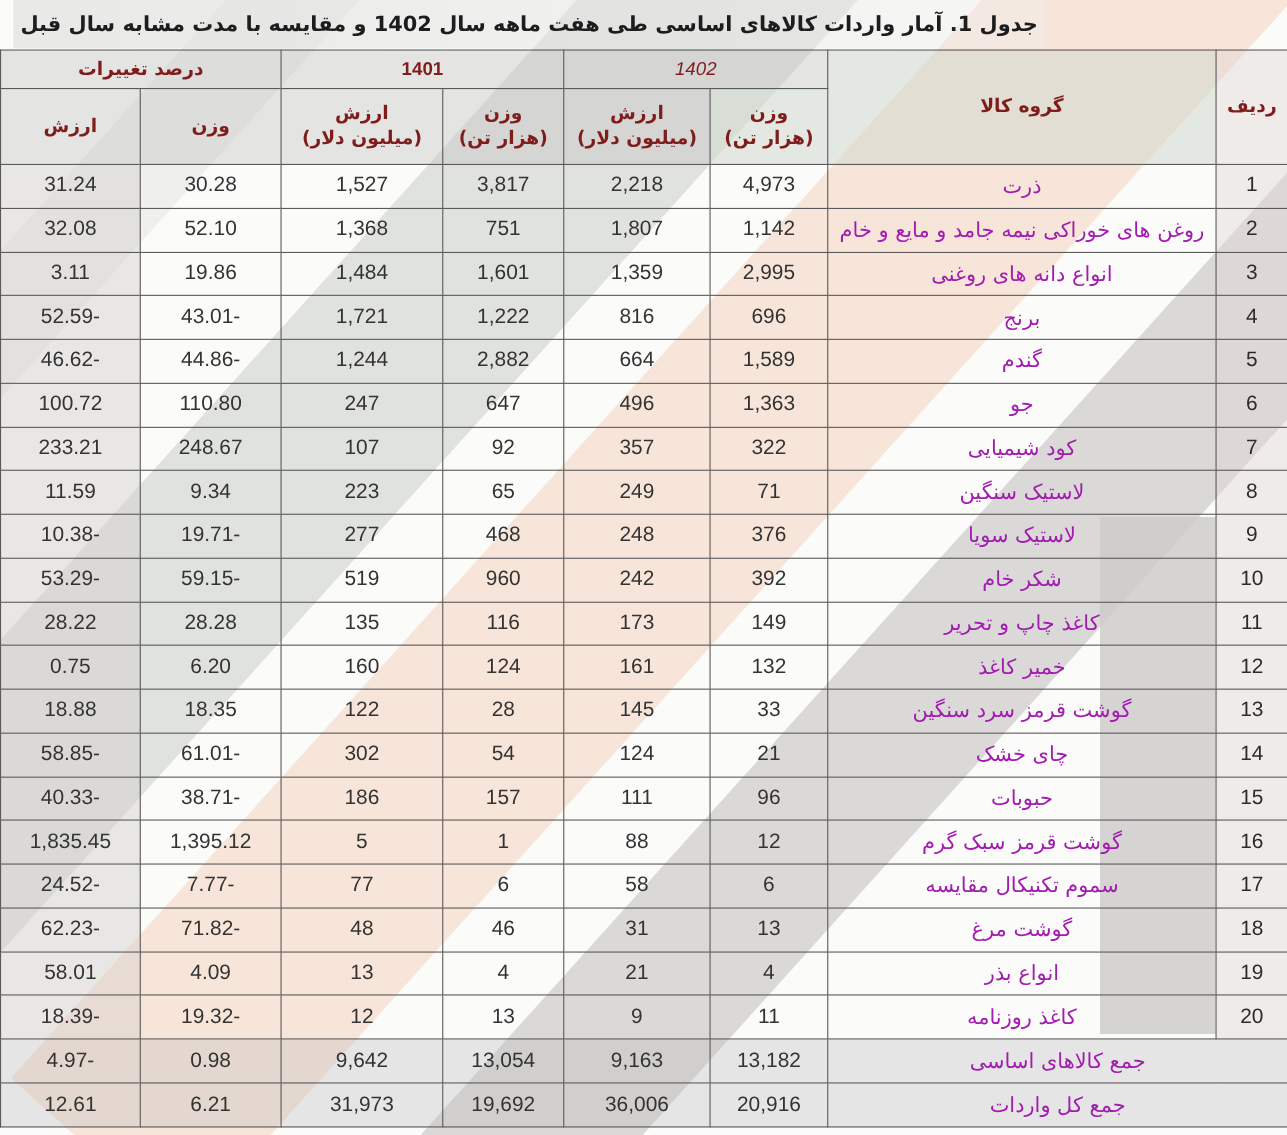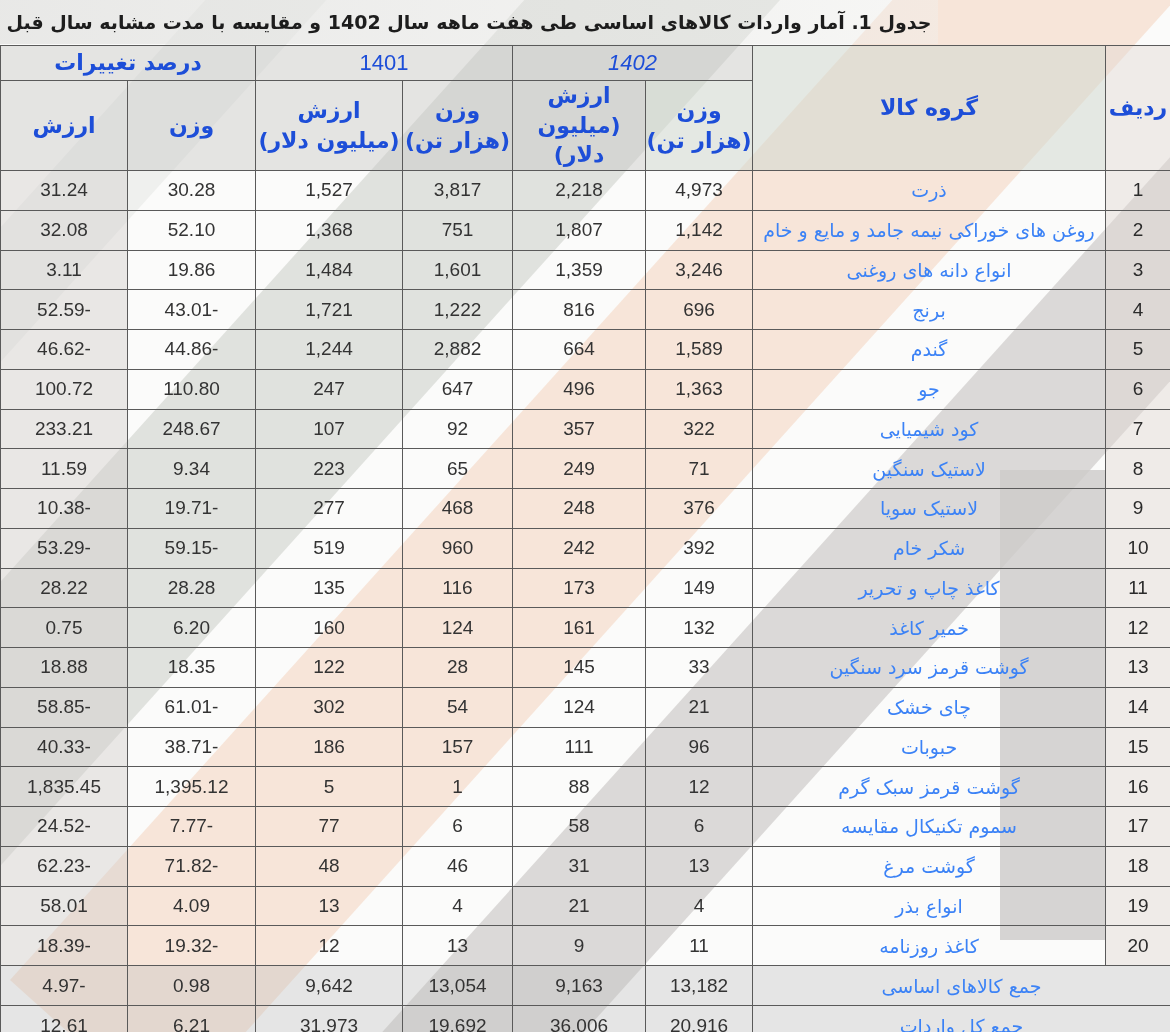--- a/index.html
+++ b/index.html
@@ -21,48 +21,48 @@
     }
     .s1 { left: -160px; top: 760px; background: rgba(215,218,212,0.75); height: 190px; }
     .s2 { left: 10px;   top: 980px; background: rgba(246,221,205,0.75); height: 210px; }
     .s3 { left: 240px;  top: 1190px; background: rgba(208,206,204,0.75); height: 150px; }
     .s4 { left: -380px; top: 650px; background: rgba(232,233,230,0.6); height: 90px; }
     .grey-block {
       position: absolute; left: 1000px; top: 470px; width: 105px; height: 470px;
       background: rgba(205,203,201,0.8);
     }
     .title {
-      position: absolute; left: 0; top: 0; width: 938px; height: 44px;
+      position: absolute; left: 12px; top: 0; width: 938px; height: 44px;
       display: flex; align-items: center; justify-content: center;
       font-weight: bold; font-size: 19px; color: #1d1d1d;
       direction: rtl; z-index: 2;
       background: linear-gradient(90deg, rgba(220,220,218,0.6), rgba(240,240,238,0.4));
     }
     table.data {
       position: absolute; left: 0; top: 45px; z-index: 2;
       width: 1170px;
       border-collapse: collapse;
       direction: rtl;
       table-layout: fixed;
     }
     table.data td, table.data th {
       border: 1.5px solid #5a5a5a;
       text-align: center;
       vertical-align: middle;
       font-size: 19px;
       font-weight: normal;
       background: transparent;
     }
-    table.data th { font-weight: bold; font-size: 22px; color: #1d4ed8; line-height: 1.35; }
+    table.data th { font-weight: bold; font-size: 17px; color: #7f1d1d; line-height: 1.35; }
     tr.h1 th { height: 35px; }
     tr.h2 th { height: 69px; }
     tr.row td { height: 39.75px; }
     tr.total td { height: 40px; background: rgba(190,190,190,0.35); }
     .num { font-family: "Liberation Sans", "DejaVu Sans", sans-serif; font-size: 19px; color: #333; }
-    .goods { font-size: 17px; color: #3b82f6; }
+    .goods { font-size: 17px; color: #a21caf; }
     .rownum { font-family: "Liberation Sans", sans-serif; font-size: 20px; }
     .hdr-shade { background: rgba(200,200,198,0.45) !important; }
     .hdr-green { background: rgba(210,216,208,0.55) !important; }
     .col-change-val { background: rgba(210,206,203,0.45) !important; }
     .rownum-col { background: rgba(225,215,210,0.45) !important; }
   </style>
 </head>
 <body>
 
 <div class="bg">
@@ -84,21 +84,21 @@
     <col style="width:110px">
     <col style="width:147px">
     <col style="width:128px">
     <col style="width:127px">
   </colgroup>
   <thead>
     <tr class="h1">
       <th rowspan="2" class="rownum-col">ردیف</th>
       <th rowspan="2" class="hdr-green">گروه کالا</th>
       <th colspan="2" class="hdr-shade" style="font-weight:normal;font-family:'Liberation Sans',sans-serif;font-style:italic;">1402</th>
-      <th colspan="2" class="hdr-shade" style="font-weight:normal;font-family:'Liberation Sans',sans-serif;">1401</th>
+      <th colspan="2" class="hdr-shade" style="font-weight:bold;font-family:'Liberation Sans',sans-serif;">1401</th>
       <th colspan="2" class="hdr-shade">درصد تغییرات</th>
     </tr>
     <tr class="h2">
       <th class="hdr-green">
         <div>وزن</div>
         <div>(هزار تن)</div>
       </th>
       <th class="hdr-shade">
         <div>ارزش</div>
         <div>(میلیون دلار)</div>
@@ -132,21 +132,21 @@
         <td class="num">1,142</td>
         <td class="num">1,807</td>
         <td class="num">751</td>
         <td class="num">1,368</td>
         <td class="num">52.10</td>
         <td class="num col-change-val">32.08</td>
       </tr>
       <tr class="row">
         <td class="rownum rownum-col">3</td>
         <td class="goods">انواع دانه های روغنی</td>
-        <td class="num">3,246</td>
+        <td class="num">2,995</td>
         <td class="num">1,359</td>
         <td class="num">1,601</td>
         <td class="num">1,484</td>
         <td class="num">19.86</td>
         <td class="num col-change-val">3.11</td>
       </tr>
       <tr class="row">
         <td class="rownum rownum-col">4</td>
         <td class="goods">برنج</td>
         <td class="num">696</td>

